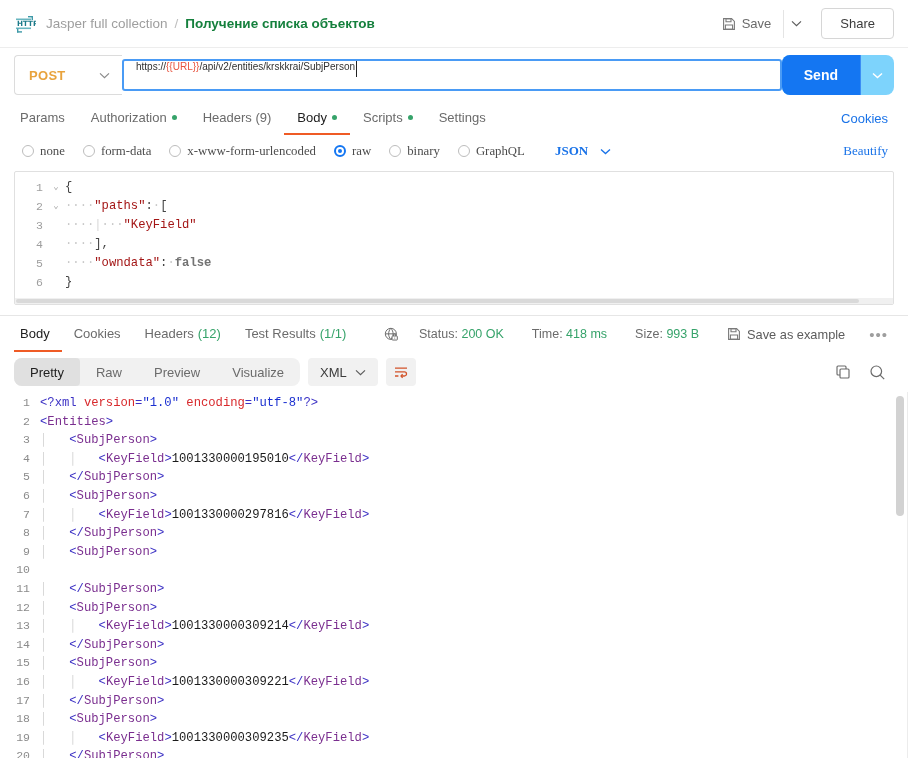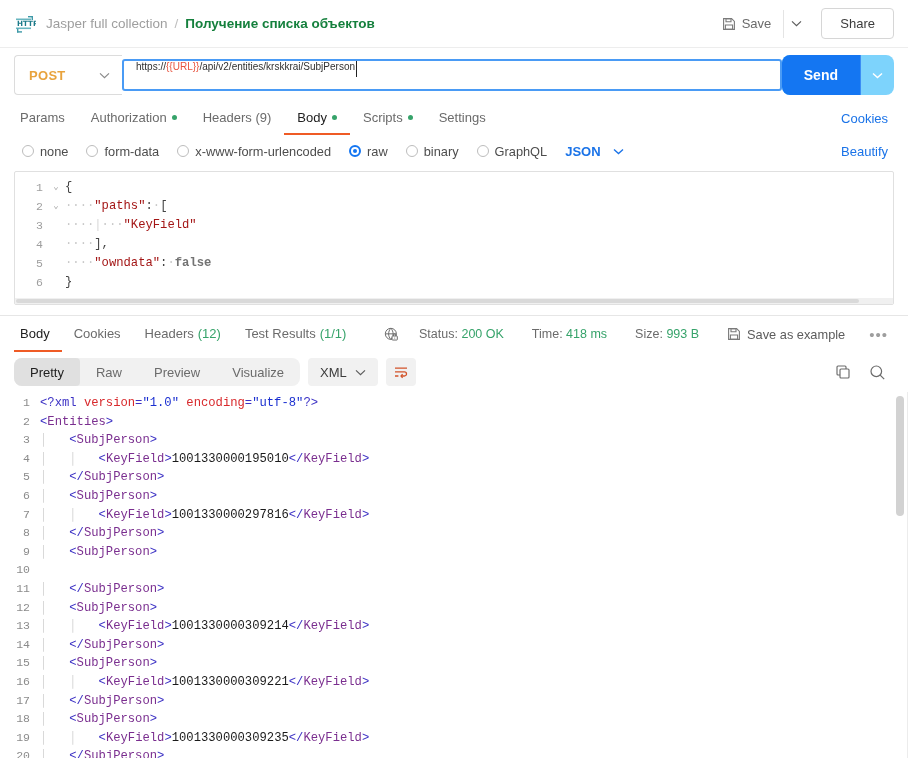--- a/index.html
+++ b/index.html
@@ -104,41 +104,41 @@
   .dot { width: 5px; height: 5px; border-radius: 50%; background: #36a36a; display: inline-block; }
   .cookies-link {
     margin-left: auto; display: flex; align-items: center;
     font-size: 13px; color: #1a73e8; cursor: pointer; padding-right: 6px;
   }
 
   
   .bodytype-row {
     height: 32px; flex: 0 0 32px;
     display: flex; align-items: center;
-    padding: 0 14px 0 22px; gap: 0;
+    padding: 0 14px 0 22px; gap: 0; font-family: Liberation Serif, serif;
   }
   .radio-item {
     display: flex; align-items: center; gap: 6px;
     font-size: 12.8px; color: #4d4d4d; cursor: pointer;
     margin-right: 18px;
   }
   .radio {
     width: 12px; height: 12px; border-radius: 50%;
     border: 1.4px solid #bdbdbd; background: #fff;
     flex: 0 0 auto; position: relative;
   }
   .radio.on { border-color: #1476f2; border-width: 2px; }
   .radio.on::after {
     content: ""; position: absolute; left: 50%; top: 50%;
     transform: translate(-50%,-50%);
     width: 4px; height: 4px; border-radius: 50%; background: #1476f2;
   }
   .json-select {
     display: flex; align-items: center; gap: 12px;
-    font-size: 13px; color: #1a73e8; font-weight: 700; cursor: pointer;
+    font-size: 13px; color: #1a73e8; font-weight: 700; cursor: pointer; margin-left: 12px;
   }
   .beautify-link {
     margin-left: auto; font-size: 13px; color: #1a73e8; cursor: pointer; padding-right: 6px; text-align: center;
   }
 
   
   .editor-wrap {
     flex: 0 0 134px;
     margin: 4px 14px 0 14px;
     border: 1px solid #e0e0e0; border-radius: 2px;

